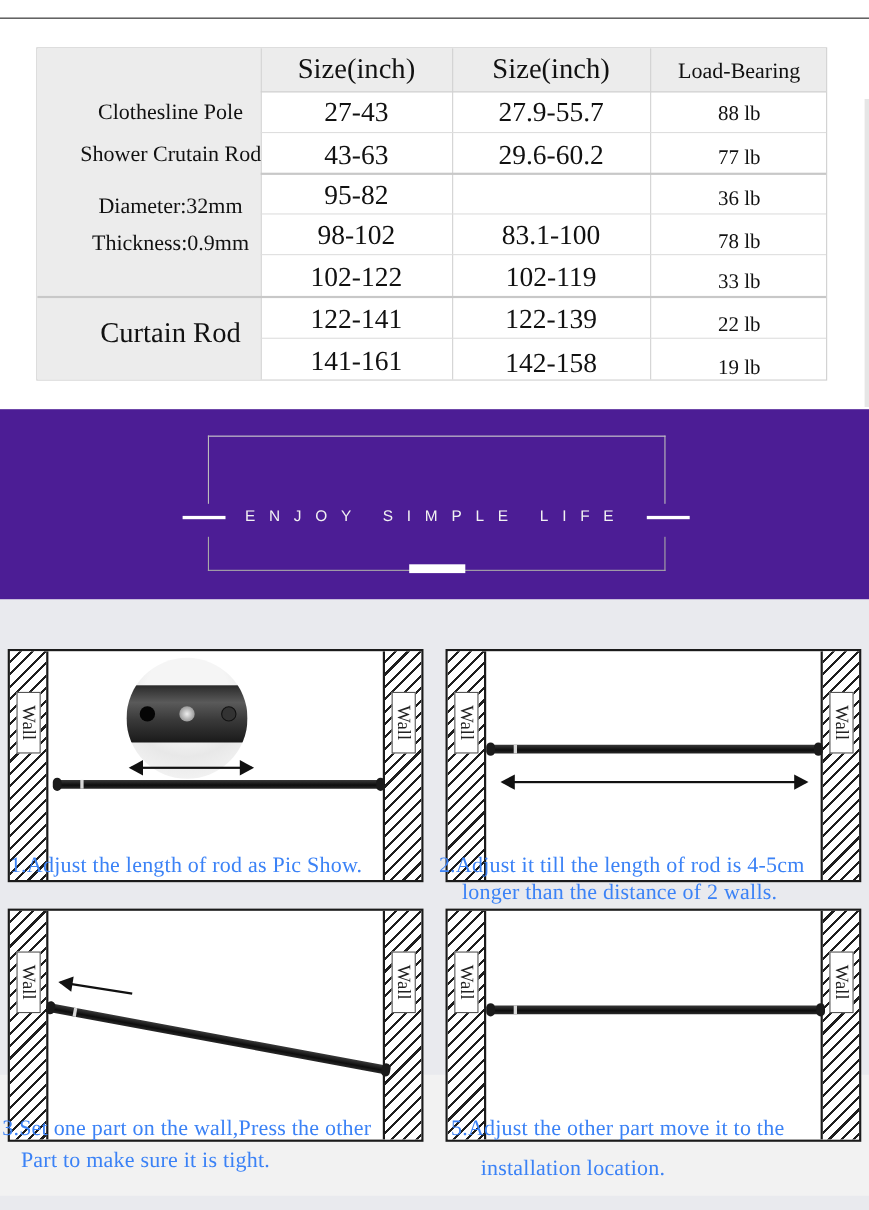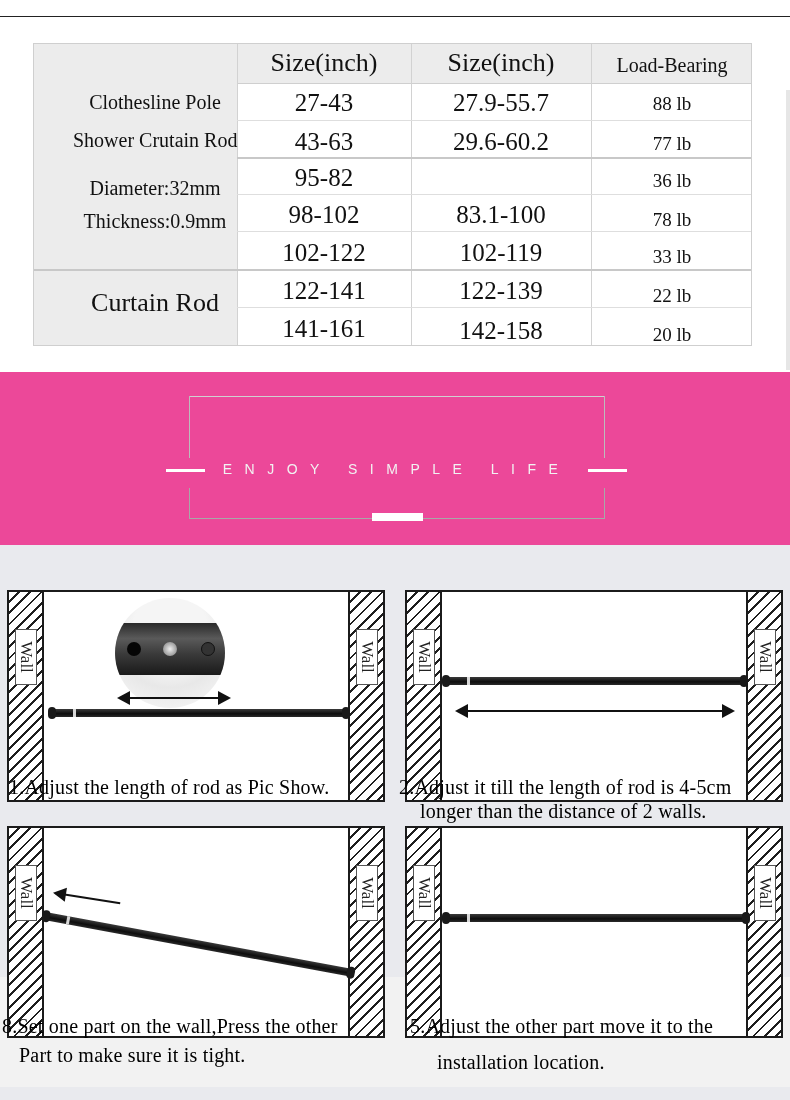--- a/index.html
+++ b/index.html
@@ -26,21 +26,21 @@
 
   .label { position: absolute; left: 0; width: 203px; text-align: center; font-size: 20px; white-space: nowrap; padding-left: 39px; }
 
   .row-size { left: 203px; width: 174px; font-size: 25px; }
   .row-range { left: 377px; width: 180px; font-size: 25px; }
   .row-load { left: 557px; width: 162px; font-size: 19px; }
 
   .right-shadow { position: absolute; left: 786px; top: 90px; width: 4px; height: 280px; background: #e6e6e6; }
 
   
-  .banner { position: absolute; left: 0; top: 372px; width: 790px; height: 173px; background: #ec4899; }
+  .banner { position: absolute; left: 0; top: 372px; width: 790px; height: 173px; background: #4c1d95; }
   .frame-top { position: absolute; left: 189px; top: 24px; width: 416px; height: 1px; background: #d0d0d0; }
   .frame-bottom { position: absolute; left: 189px; top: 146px; width: 416px; height: 1px; background: #a8a8a8; }
   .frame-lt { position: absolute; left: 189px; top: 24px; width: 1px; height: 62px; background: #bcbcbc; }
   .frame-lb { position: absolute; left: 189px; top: 116px; width: 1px; height: 31px; background: #a8a8a8; }
   .frame-rt { position: absolute; left: 604px; top: 24px; width: 1px; height: 62px; background: #bcbcbc; }
   .frame-rb { position: absolute; left: 604px; top: 116px; width: 1px; height: 31px; background: #a8a8a8; }
   .dash-left { position: absolute; left: 166px; top: 97px; width: 39px; height: 3px; background: #fff; }
   .dash-right { position: absolute; left: 588px; top: 97px; width: 39px; height: 3px; background: #fff; }
   .tab-mark { position: absolute; left: 372px; top: 141px; width: 51px; height: 8px; background: #fff; }
   .tagline { position: absolute; left: 205px; width: 383px; top: 89px; text-align: center;
@@ -68,21 +68,21 @@
   .arrow { position: absolute; height: 2px; background: #111; }
   .arrow .head-l { position: absolute; left: -2px; top: -6px; width: 0; height: 0; border-top: 7px solid transparent; border-bottom: 7px solid transparent; border-right: 13px solid #111; }
   .arrow .head-r { position: absolute; right: -2px; top: -6px; width: 0; height: 0; border-top: 7px solid transparent; border-bottom: 7px solid transparent; border-left: 13px solid #111; }
 
   .zoom-circle { position: absolute; left: 106px; top: 6px; width: 110px; height: 110px; border-radius: 50%;
     background: radial-gradient(circle at 50% 30%, #f5f5f5 0 40%, #e8e8e8 60%, #fafafa 100%); overflow: hidden; }
   .zoom-circle .tube { position: absolute; left: 0; top: 25px; width: 110px; height: 52px;
     background: linear-gradient(#2a2a2a, #5a5a5a 30%, #3a3a3a 60%, #1a1a1a); }
   .zoom-circle .hole { position: absolute; top: 44px; width: 14px; height: 14px; border-radius: 50%; }
 
-  .caption { position: absolute; font-size: 20px; color: #000000; white-space: nowrap; letter-spacing: 0.2px; }
+  .caption { position: absolute; font-size: 20px; color: #3b82f6; white-space: nowrap; letter-spacing: 0.2px; }
 </style>
 </head>
 <body>
 
 <div class="top-rule"></div>
 
 <div class="spec-table">
   <div class="left-col"></div>
   <div class="head-row"></div>
 
@@ -125,21 +125,21 @@
   <div class="cell row-size" style="top:195px">102-122</div>
   <div class="cell row-range" style="top:195px">102-119</div>
   <div class="cell row-load" style="top:202px">33 lb</div>
 
   <div class="cell row-size" style="top:233px">122-141</div>
   <div class="cell row-range" style="top:233px">122-139</div>
   <div class="cell row-load" style="top:241px">22 lb</div>
 
   <div class="cell row-size" style="top:271px">141-161</div>
   <div class="cell row-range" style="top:273px">142-158</div>
-  <div class="cell row-load" style="top:280px">20 lb</div>
+  <div class="cell row-load" style="top:280px">19 lb</div>
 </div>
 <div class="right-shadow"></div>
 
 <div class="banner">
   <div class="frame-top"></div>
   <div class="frame-bottom"></div>
   <div class="frame-lt"></div>
   <div class="frame-lb"></div>
   <div class="frame-rt"></div>
   <div class="frame-rb"></div>
@@ -213,21 +213,21 @@
         <span>Wall</span>
       </div>
   </div>
   <div class="arrow" style="left:46px; top:64px; width:66px; transform:rotate(9deg); transform-origin:left center;">
     <div class="head-l"></div>
   </div>
   <div class="rod" style="left:36px; top:84px; width:312px; transform:rotate(10.5deg); transform-origin:left center;">
       <div class="joint"></div>
     </div>
 </div>
-<div class="caption" style="left:2px; top:1015px;">8.Set one part on the wall,Press the other</div>
+<div class="caption" style="left:2px; top:1015px;">3.Set one part on the wall,Press the other</div>
 <div class="caption" style="left:19px; top:1044px;">Part to make sure it is tight.</div>
 
 <div class="panel" style="left:405px; top:826px;">
   <div class="wall left">
     <div class="wall-tag">
         <span>Wall</span>
       </div>
   </div>
   <div class="wall right">
     <div class="wall-tag">

